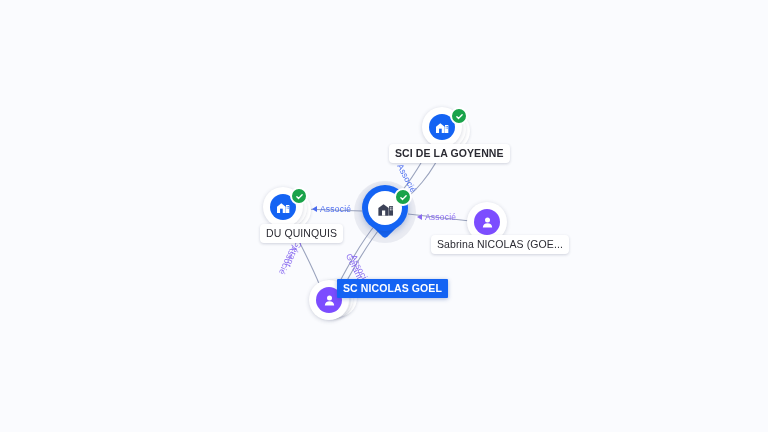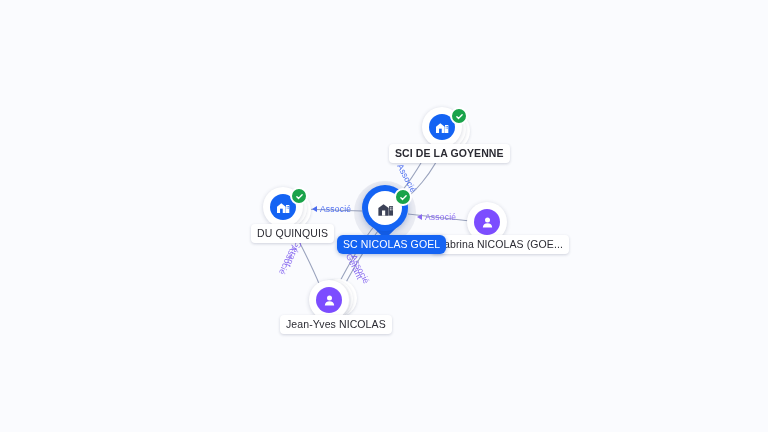--- a/index.html
+++ b/index.html
@@ -139,24 +139,25 @@
     color: #2b2b33;
     background: #ffffff;
     border-radius: 4px;
     padding: 2px 6px;
     box-shadow: 0 1px 3px rgba(40,50,90,0.20);
     letter-spacing: 0.1px;
   }
   .caption.selected {
     background: #1463f3;
     color: #ffffff;
-    font-weight: 400;
-    border-radius: 6px;
+    font-weight: 700;
+    border-radius: 1px;
     box-shadow: 0 1px 4px rgba(20,60,150,0.35);
     z-index: 40;
+    margin-top: 44px;
   }
 
   
   .edge-label {
     position: absolute;
     white-space: nowrap;
     font-size: 8.5px;
     line-height: 10px;
     letter-spacing: 0.2px;
     pointer-events: none;
@@ -263,21 +264,21 @@
           <rect x="7.6" y="14.5" width="4" height="6.5" fill="#1463f3"></rect>
         </svg>
       </div>
     </div>
     <div class="check-badge" style="left:7px; top:-20px;">
       <svg width="9" height="9" viewBox="0 0 12 12">
           <path d="M2.5 6.2 L4.8 8.5 L9.5 3.6" stroke="#ffffff" stroke-width="1.9" fill="none" stroke-linecap="round" stroke-linejoin="round"></path>
         </svg>
     </div>
   </div>
-  <div class="caption" style="left:251px; top:224px;">
+  <div class="caption" style="left:260px; top:224px;">
     <span>DU QUINQUIS</span>
   </div>
 
   <div class="node" style="left:487px; top:222px;">
     <div class="disc-outer">
       <div class="disc-inner person">
         <svg width="15" height="15" viewBox="0 0 24 24">
           <circle cx="12" cy="8" r="4" fill="#ffffff"></circle>
           <path d="M4.5 20 C4.5 15.3 8 13 12 13 C16 13 19.5 15.3 19.5 20 Z" fill="#ffffff"></path>
         </svg>
@@ -293,23 +294,20 @@
     <div class="stack" style="width:38px;height:38px;left:-14px;top:-20px;"></div>
     <div class="stack" style="width:38px;height:38px;left:-17px;top:-19px;"></div>
     <div class="disc-outer">
       <div class="disc-inner person">
         <svg width="15" height="15" viewBox="0 0 24 24">
           <circle cx="12" cy="8" r="4" fill="#ffffff"></circle>
           <path d="M4.5 20 C4.5 15.3 8 13 12 13 C16 13 19.5 15.3 19.5 20 Z" fill="#ffffff"></path>
         </svg>
       </div>
     </div>
-  </div>
-  <div class="caption" style="left:280px; top:315px;">
-    <span>Jean-Yves NICOLAS</span>
   </div>
 
   <div class="node" style="left:385px; top:212px; z-index:30;">
     <div class="halo"></div>
     <div class="pin">
       <div class="pin-tail"></div>
       <div class="pin-body"></div>
       <div class="pin-hole">
         <svg width="19" height="19" viewBox="0 0 24 24" fill="none">
           <path d="M3 21V11.5L9.5 6.5L16 11.5V21H3Z" fill="#3c4257"></path>

